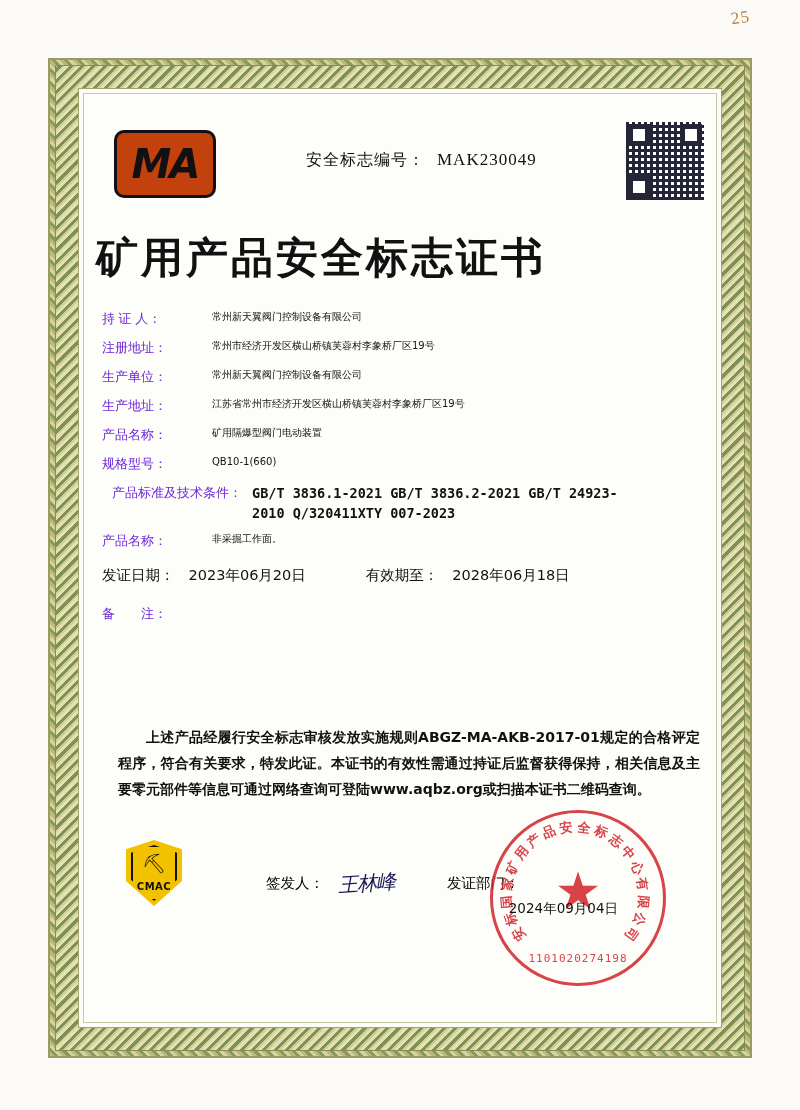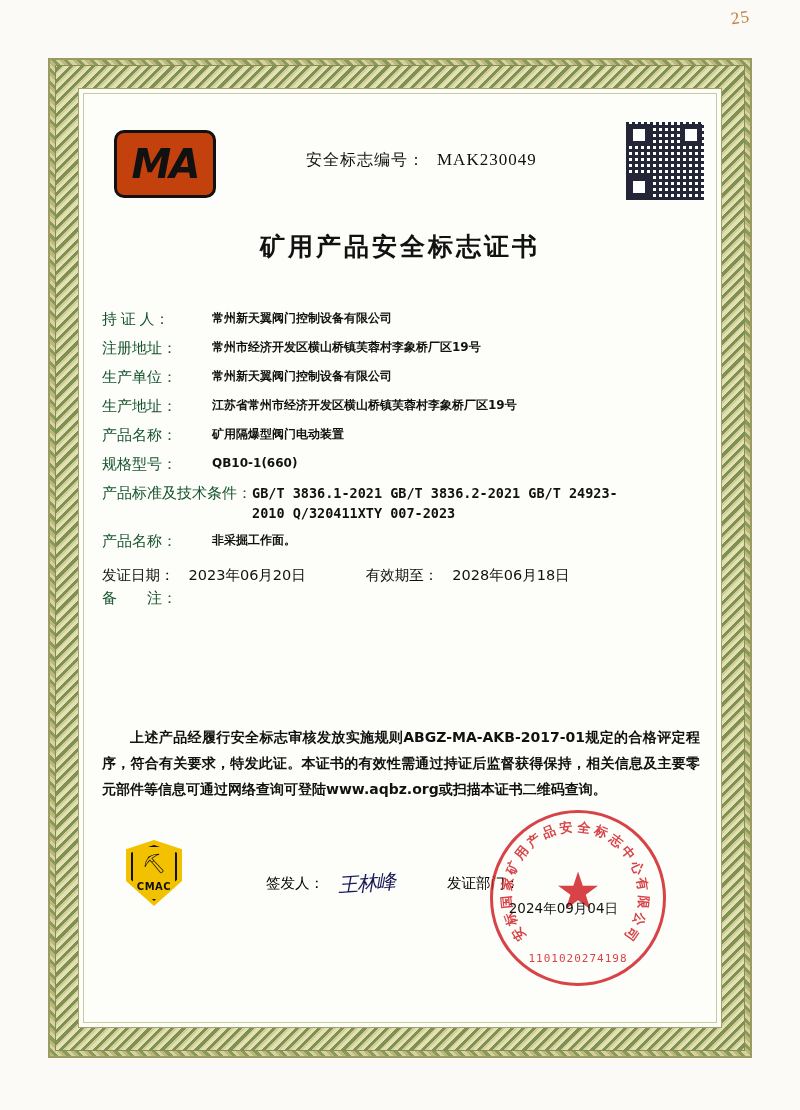--- a/index.html
+++ b/index.html
@@ -90,73 +90,73 @@
     box-sizing:border-box;
   }
   .qr::before{left:2px;top:2px;}
   .qr::after{right:2px;top:2px;}
   .qr i{
     position:absolute;left:2px;bottom:2px;width:22px;height:22px;
     border:5px solid #1a1a2e;background:#fff;box-sizing:border-box;
   }
   .title{
     position:absolute;left:0;right:0;top:120px;
-    text-align:center;
+    text-align:left;
     font-family:"DejaVu Sans","Liberation Sans",sans-serif;
     font-weight:bold;
-    font-size:25px;
+    font-size:42px;
     color:#111;
     letter-spacing:3px;
   }
   .fields{
     position:absolute;left:6px;right:0;top:200px;
     font-size:14.5px;color:#111;
   }
   .row{
     display:flex;
     align-items:flex-start;
     margin-bottom:9px;
     min-height:20px;
   }
   .label{
     width:110px;
     flex:0 0 110px;
-    font-family:Liberation Serif, serif;
-    font-size:15px;
+    font-family:Liberation Sans, sans-serif;
+    font-size:13px;
     white-space:pre;
-    color:#14532d;
+    color:#6d28d9;
   }
   .label.wide{width:150px;flex:0 0 150px;text-align:center;}
   .value{
     font-family:"DejaVu Sans",sans-serif;
-    font-weight:bold;
-    font-size:12px;
+    font-weight:normal;
+    font-size:10px;
     color:#111;
     line-height:1.45;
   }
   .value.mono{
     font-family:"DejaVu Sans Mono","Liberation Mono",monospace;
     font-weight:bold;
     font-size:13.5px;
     letter-spacing:0px;
   }
   .row-dates{
     display:flex;align-items:center;margin-top:14px;
   }
   .dates-left{display:flex;align-items:center;}
   .dates-right{display:flex;align-items:center;margin-left:60px;}
   .date-label{
     font-family:"DejaVu Sans",sans-serif;font-size:14.5px;white-space:pre;
   }
   .date-val{
     font-family:"DejaVu Sans",sans-serif;font-size:14.5px;margin-left:14px;
   }
-  .remark{margin-top:4px;}
+  .remark{margin-top:20px;}
   .statement{
-    position:absolute;left:6px;right:4px;top:615px;
+    position:absolute;left:22px;right:4px;top:615px;
     font-family:"DejaVu Sans",sans-serif;
     font-size:14px;
     line-height:1.85;
     color:#111;
     text-align:justify;
     text-indent:28px;
     font-weight:bold;
   }
   
   .cmac{

